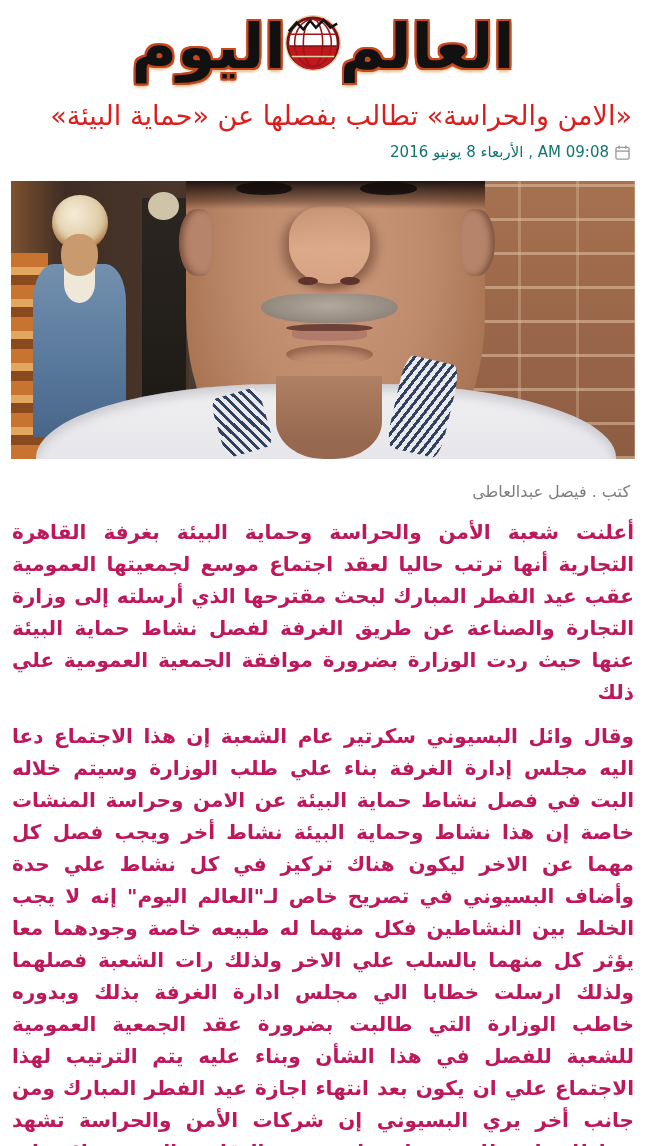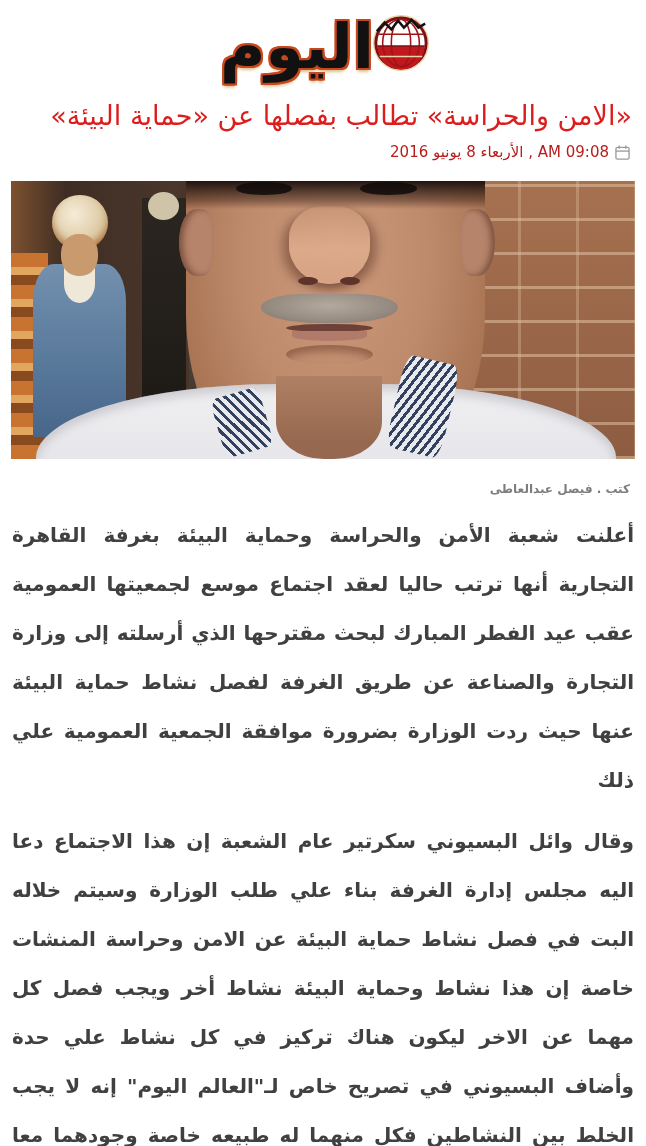--- a/index.html
+++ b/index.html
@@ -30,21 +30,21 @@
   .headline {
     margin: 16px 14px 0;
     font-size: 27px; line-height: 36px; font-weight: normal;
     color: #dd1d1d; text-align: right;
   }
 
   
   .meta {
     margin: 9px 16px 0;
     display: flex; align-items: center; gap: 6px;
-    color: #b91c1c; font-size: 15px;
+    color: #0f766e; font-size: 15px;
   }
   .meta svg { flex: 0 0 auto; }
 
   
   .photo {
     position: relative; margin: 20px 11px 0;
     width: 624px; height: 278px; overflow: hidden; background: #3c2b20;
   }
   .photo div { position: absolute; }
   .ph-painting { left: 0; top: 0; width: 48%; height: 100%;
@@ -113,33 +113,34 @@
     border-radius: 0 0 45% 45%;
     background: linear-gradient(180deg,#b08064 0%,#96684f 80%); }
   .ph-collar-r { left: 61.5%; top: 64%; width: 9%; height: 34%;
     border-radius: 14% / 28%; transform: rotate(13deg);
     background: repeating-linear-gradient(115deg,#31415e 0 3px,#e8eaee 3px 7px); }
   .ph-collar-l { left: 33%; top: 76%; width: 8%; height: 22%;
     border-radius: 14% / 28%; transform: rotate(-16deg);
     background: repeating-linear-gradient(60deg,#31415e 0 3px,#e8eaee 3px 7px); }
 
   
-  .byline { margin: 23px 16px 0; color: #7d7d7d; font-size: 12px; text-align: right; font-weight: bold; }
+  .byline { margin: 23px 16px 0; color: #7d7d7d; font-size: 16px; text-align: right; }
   .body-text { margin: 15px 12px 0; }
   .body-text p {
-    color: #404040; font-size: 20px; font-weight: bold;
-    line-height: 49px; text-align: justify; text-justify: inter-word;
+    color: #be185d; font-size: 20px; font-weight: bold;
+    line-height: 32px; text-align: justify; text-justify: inter-word;
     margin-bottom: 12px;
   }
 </style>
 </head>
 <body>
 
 <header class="header">
   <a class="logo">
+    <span class="logo-word">العالم</span>
     <span class="globe">
       <svg viewBox="0 0 60 60" width="58" height="58">
         <circle cx="30" cy="30" r="29" fill="#e8d3a8"></circle>
         <circle cx="30" cy="30" r="26" fill="#ffffff" stroke="#7a1013" stroke-width="3"></circle>
         <path d="M5.5 33 a24.5 24.5 0 0 0 49 0 z" fill="#c0181c"></path>
         <ellipse cx="30" cy="30" rx="10" ry="24.5" fill="none" stroke="#a01418" stroke-width="1.6"></ellipse>
         <ellipse cx="30" cy="30" rx="19" ry="24.5" fill="none" stroke="#a01418" stroke-width="1.6"></ellipse>
         <line x1="7" y1="21" x2="53" y2="21" stroke="#a01418" stroke-width="1.6"></line>
         <line x1="5.5" y1="33" x2="54.5" y2="33" stroke="#7a1013" stroke-width="1.6"></line>
         <line x1="8" y1="44" x2="52" y2="44" stroke="#e8d3a8" stroke-width="1.4"></line>

